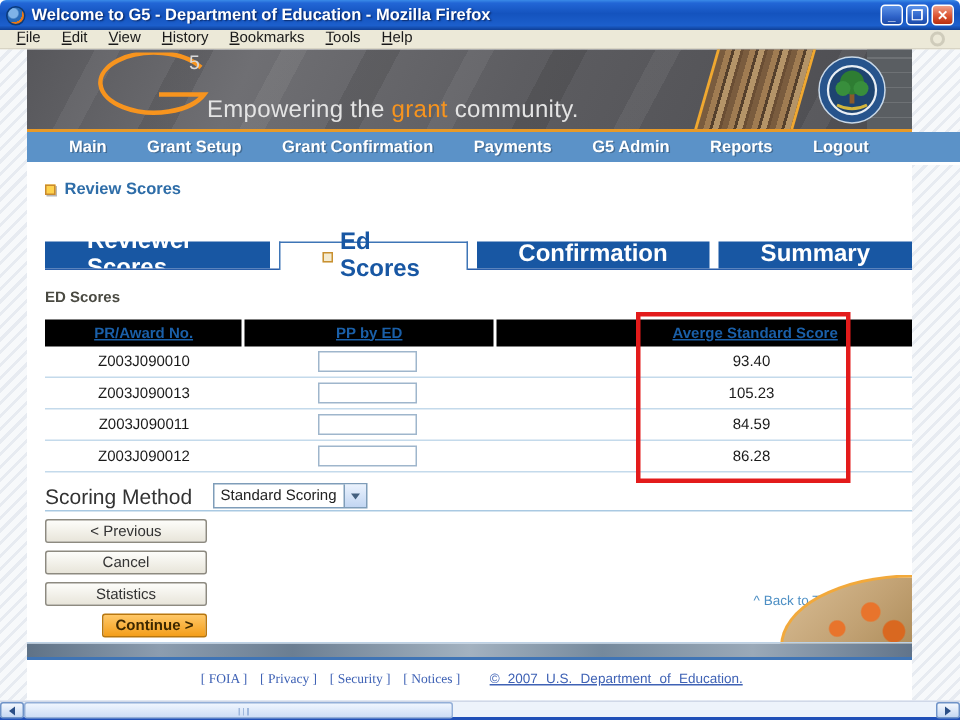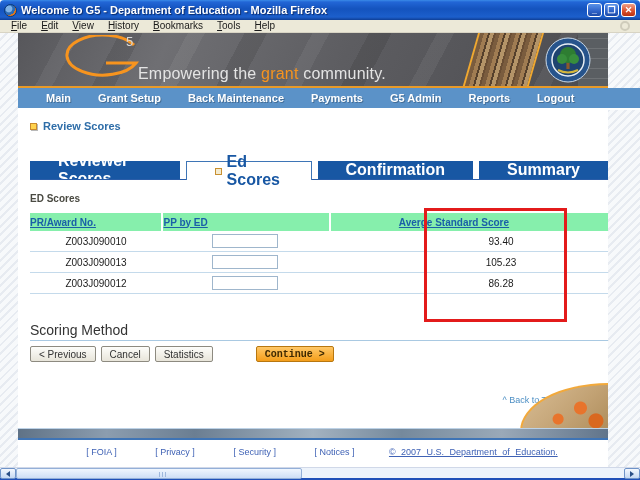--- a/index.html
+++ b/index.html
@@ -67,60 +67,60 @@
   .tab.active { background:#fff; color:#1857A3; border:1px solid #3E75B6; border-bottom:none;
     height:19px; z-index:2; gap:5px; }
   .tab-ico { width:8px; height:7px; background:#F4EBD0; border:1px solid #C89030; display:inline-block; }
   .tab-line { position:absolute; left:12px; top:146px; width:578px; height:1px; background:#2A5DA8; }
 
   .section-title { position:absolute; left:12px; top:160px; font-size:10px; font-weight:bold; color:#4a4a42; }
 
   
   .grid { position:absolute; left:12px; top:180px; width:578px; }
   .g-head { display:flex; gap:2px; background:#fff; }
-  .g-hcell { background:#86efac; height:18px; display:flex; align-items:center; justify-content:flex-start; }
+  .g-hcell { background:#000000; height:18px; display:flex; align-items:center; justify-content:center; }
   .g-hcell a { color:#1A5FA8; font-size:10px; font-weight:bold; text-decoration:underline; }
   .c1 { width:132px; } .c2 { width:166px; } .c3 { width:278px; padding-left:68px; }
   .g-row { display:flex; border-bottom:1px solid #C4DAEB; height:21px; align-items:center; }
   .g-cell { font-size:10px; color:#1a1a1a; text-align:center; display:flex; align-items:center; justify-content:center; }
   .pp-input { width:66px; height:14px; border:1px solid #9FB6CC; background:#fff; font-size:10px; }
 
   .red-box { position:absolute; left:424px; top:208px; width:143px; height:114px;
     border:3px solid #E31B1B; z-index:40; pointer-events:none; }
 
   
   .scoring { position:absolute; left:12px; top:289px; display:flex; align-items:center; gap:14px; }
   .scoring-label { font-size:14px; font-weight:normal; color:#333; }
   .xp-select { display:flex; align-items:center; border:1px solid #7F9DB9; background:#fff; height:17px; }
   .xp-select .sel-text { font-size:10px; color:#222; padding:0 4px; width:86px; }
   .sel-btn { width:15px; height:15px; background:linear-gradient(180deg,#EAF2FD,#C2D6F2);
     border-left:1px solid #7F9DB9; display:flex; align-items:center; justify-content:center; }
   .sel-arrow { width:0; height:0; border-left:3px solid transparent; border-right:3px solid transparent; border-top:4px solid #44607F; }
   .rule { position:absolute; left:12px; top:307px; width:578px; height:1px; background:#A9C9E2; }
-  .btn-row { position:absolute; left:12px; top:313px; display:flex; gap:5px; }
+  .btn-row { position:absolute; left:12px; top:313px; display:flex; gap:5px;flex-direction:column; }
   .xp-btn { height:16px; font-size:10px; color:#333; background:linear-gradient(180deg,#FDFDFA,#E8E5DA);
     border:1px solid #8D8A80; padding:0 8px; border-radius:2px; }
   .xp-btn.orange { margin-left:38px; background:linear-gradient(180deg,#FFC868,#F49E1A); border:1px solid #B8770F;
-    color:#3d2800; font-weight:bold;font-family:Liberation Mono, monospace; }
+    color:#3d2800; font-weight:bold; }
 
   .back-top { position:absolute; right:52px; top:362px; font-size:9px; color:#4D8FC4; text-decoration:none; }
 
   
   .corner-img { position:absolute; right:0; top:350px; width:88px; height:48px;
     border-radius:100% 0 0 0; border-top:2px solid #F2A93B; border-left:2px solid #F2A93B;
     background:
       radial-gradient(circle at 68% 50%, #E8742C 0 6px, rgba(0,0,0,0) 7px),
       radial-gradient(circle at 42% 74%, #E8742C 0 5px, rgba(0,0,0,0) 6px),
       radial-gradient(circle at 86% 78%, #D96820 0 7px, rgba(0,0,0,0) 8px),
       linear-gradient(135deg,#D9BE96,#C2A274 60%,#AE8D5B); }
   .photo-bar { position:absolute; left:0; top:395px; width:590px; height:12px;
     border-top:1px solid #BDD2E6; border-bottom:2px solid #3F74B5;
     background:linear-gradient(90deg,#5F7286,#8C9DAF 15%,#6B7E92 30%,#A3B2C0 50%,#75899C 65%,#9AA9B8 82%,#61748A 100%); }
   .footer { position:absolute; left:0; top:414px; width:590px; text-align:center; font-size:9px; color:#3F62B5; }
-  .footer a { color:#3F62B5; text-decoration:none; margin:0 18px; }
+  .footer a { color:#3F62B5; text-decoration:none; margin:0 3px;font-family:Liberation Serif, serif; }
   .copyright { margin-left:14px; word-spacing:3px;text-decoration:underline; }
 
   
   .hscroll { position:absolute; left:0; top:467px; width:640px; height:13px; background:#EDF3FB;
     border-top:1px solid #d0d8e8; border-bottom:2px solid #2050B8; }
   .sb-btn { position:absolute; top:0; width:16px; height:11px; background:linear-gradient(180deg,#F4F8FE,#C6D8F2);
     border:1px solid #6F93C8; border-radius:2px; display:flex; align-items:center; justify-content:center; }
   .sb-btn.left { left:0; } .sb-btn.right { right:0; }
   .tri-l { width:0;height:0;border-top:3px solid transparent;border-bottom:3px solid transparent;border-right:4px solid #2A4E86; }
   .tri-r { width:0;height:0;border-top:3px solid transparent;border-bottom:3px solid transparent;border-left:4px solid #2A4E86; }
@@ -176,21 +176,21 @@
           <circle cx="23" cy="18" r="8" fill="#2E7D32"></circle>
           <circle cx="17" cy="22" r="5" fill="#388E3C"></circle>
           <circle cx="29" cy="22" r="5" fill="#388E3C"></circle>
           <path d="M13 33 Q23 38 33 33" stroke="#D4B63C" stroke-width="2" fill="none"></path>
         </svg>
       </div>
 
       <div class="nav">
         <span class="nav-item">Main</span>
         <span class="nav-item">Grant Setup</span>
-        <span class="nav-item">Back Maintenance</span>
+        <span class="nav-item">Grant Confirmation</span>
         <span class="nav-item">Payments</span>
         <span class="nav-item">G5 Admin</span>
         <span class="nav-item">Reports</span>
         <span class="nav-item">Logout</span>
       </div>
 
       <div class="crumb" style="top:87px;">
         <span class="crumb-sq"></span>
         <a href="#">Review Scores</a>
       </div>
@@ -229,30 +229,43 @@
           <div class="g-cell c3">93.40</div>
         </div>
         <div class="g-row">
           <div class="g-cell c1">Z003J090013</div>
           <div class="g-cell c2">
               <input class="pp-input" value="" style="">
             </div>
           <div class="g-cell c3">105.23</div>
         </div>
         <div class="g-row">
+          <div class="g-cell c1">Z003J090011</div>
+          <div class="g-cell c2">
+              <input class="pp-input" value="" style="">
+            </div>
+          <div class="g-cell c3">84.59</div>
+        </div>
+        <div class="g-row">
           <div class="g-cell c1">Z003J090012</div>
           <div class="g-cell c2">
               <input class="pp-input" value="" style="">
             </div>
           <div class="g-cell c3">86.28</div>
         </div>
       </div>
 
       <div class="scoring">
         <span class="scoring-label">Scoring Method</span>
+        <div class="xp-select">
+          <span class="sel-text">Standard Scoring</span>
+          <span class="sel-btn">
+            <span class="sel-arrow"></span>
+          </span>
+        </div>
       </div>
 
       <div class="rule"></div>
 
       <div class="btn-row">
         <button class="xp-btn">&lt; Previous</button>
         <button class="xp-btn">Cancel</button>
         <button class="xp-btn">Statistics</button>
         <button class="xp-btn orange">Continue &gt;</button>
       </div>

